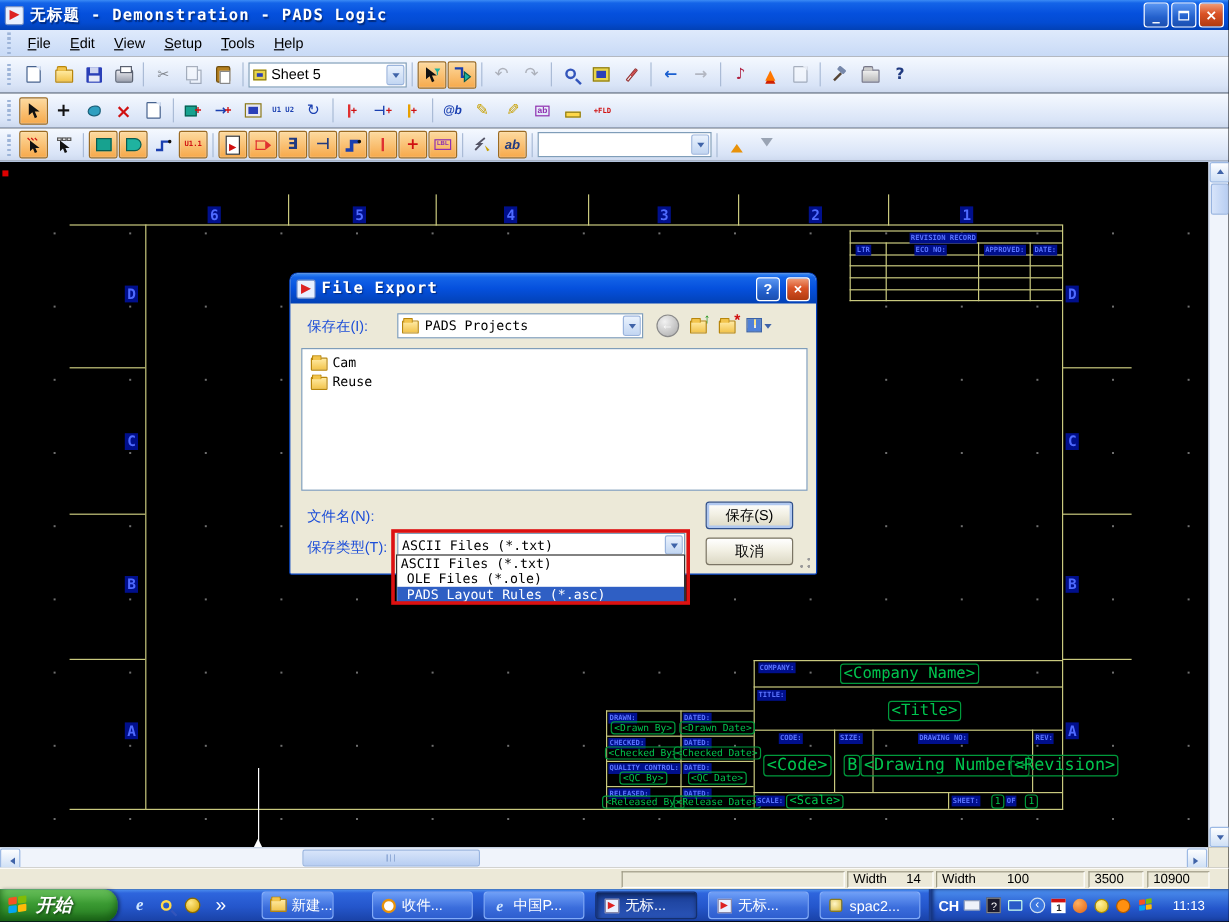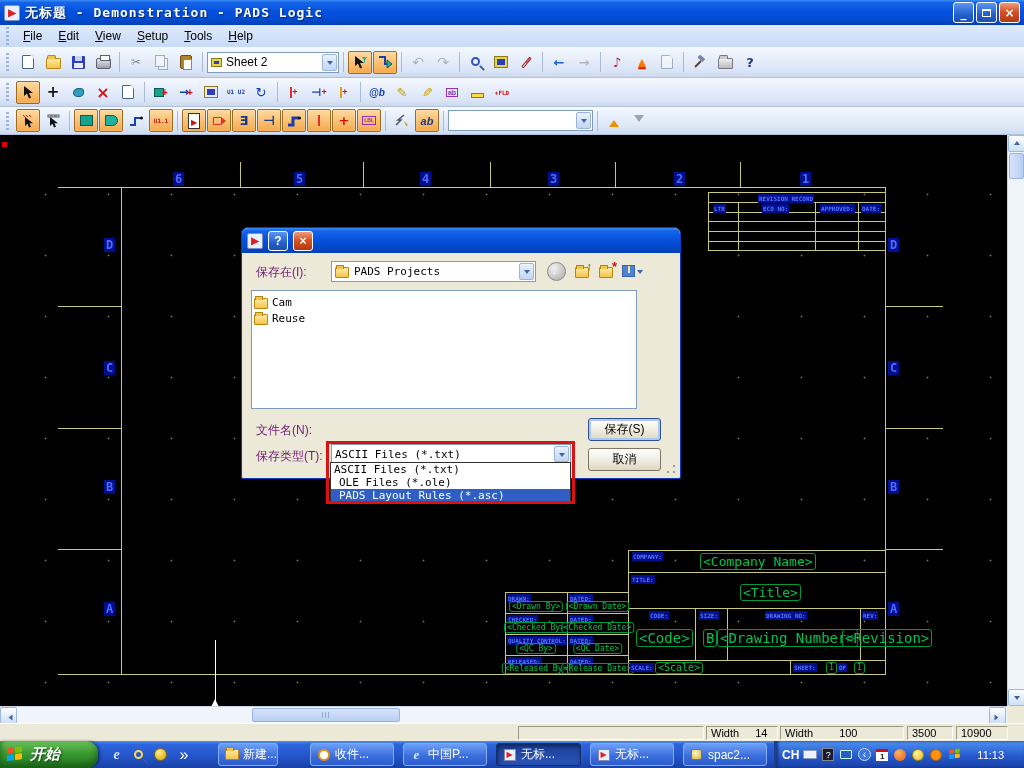--- a/index.html
+++ b/index.html
@@ -102,27 +102,27 @@
   
   .dialog{position:absolute;left:241px;top:227px;width:440px;height:252px;background:#ece9d8;
     border:1px solid #0340c0;border-radius:7px 7px 2px 2px;box-shadow:3px 4px 8px rgba(0,0,0,.55);z-index:5;font-size:12px}
   .dlg-title{height:25px;border-radius:6px 6px 0 0;display:flex;align-items:center;gap:5px;padding:0 5px;color:#fff;
     background:linear-gradient(180deg,#3b8bf5 0%,#1464e8 12%,#0550dd 50%,#0241b5 100%)}
   .dlg-title .ttl{font-family:"DejaVu Sans Mono",monospace;font-weight:bold;font-size:13px;letter-spacing:1px;flex:1;
     text-shadow:1px 1px 1px #012a7c}
   .dlg-btn{width:20px;height:20px;border:1px solid #fff;border-radius:3px;color:#fff;font-weight:bold;font-size:12px;
     display:flex;align-items:center;justify-content:center;background:linear-gradient(#5a96f2,#2360cc 60%,#1b4fb0)}
   .dlg-btn.close{background:linear-gradient(#f09d78,#da5226 45%,#b03a10)}
-  .dlg-label{position:absolute;color:#701a75}
+  .dlg-label{position:absolute;color:#1d4ed8}
   .field{position:absolute;height:21px;background:#fff;border:1px solid #7f9db9;font-family:"DejaVu Sans Mono",monospace;
     font-size:11px;padding:2px 3px;color:#000}
   .xp-btn{position:absolute;width:73px;height:23px;background:linear-gradient(#ffffff,#f2f0e4 45%,#dcd8c4);
     border:1px solid #7b7565;border-radius:3px;font-size:12px;color:#000;display:flex;align-items:center;justify-content:center}
   .xp-btn.def{box-shadow:inset 0 0 0 2px #b0c8f0;border-color:#30508c}
-  .listbox{position:absolute;left:9px;top:62px;width:386px;height:119px;background:#fff;border:1px solid #7f9db9;padding:3px 2px}
+  .listbox{position:absolute;left:9px;top:62px;width:422px;height:119px;background:#fff;border:1px solid #7f9db9;padding:3px 7px}
   .fitem{display:flex;align-items:center;gap:4px;height:16px;font-family:"DejaVu Sans Mono",monospace;font-size:11px;color:#000}
   .mini-folder{width:14px;height:11px;background:linear-gradient(#ffeaa2,#f2c44c);border:1px solid #b8860b;border-radius:1px;position:relative;flex:none;margin-top:2px}
   .mini-folder::before{content:"";position:absolute;top:-3px;left:0;width:6px;height:3px;background:#f2c44c;border:1px solid #b8860b;border-bottom:none;border-radius:1px 1px 0 0}
   .navbtn{position:absolute;width:22px;height:22px;display:flex;align-items:center;justify-content:center}
   .backcircle{width:19px;height:19px;border-radius:50%;background:radial-gradient(circle at 35% 30%,#f2f2f2,#a8a8a8);
     border:1px solid #8a8a8a;color:#fff;font-size:10px;display:flex;align-items:center;justify-content:center}
   .viewgrid{width:13px;height:12px;background:
     linear-gradient(90deg,#4f81d8 5px,transparent 5px 7px,#4f81d8 7px 12px),
     linear-gradient(#f8e28a 0 5px,transparent 5px 7px,#4f81d8 7px);border:1px solid #3a62a8}
   .ddlist{position:absolute;left:330px;top:462px;width:241px;height:41px;background:#fff;border:1px solid #303030;
@@ -211,21 +211,21 @@
       </span>
     <span class="btn dis">
         <span class="i-copy"></span>
       </span>
     <span class="btn">
         <span class="i-paste"></span>
       </span>
     <span class="sep"></span>
     <span class="combo" style="width:132px">
       <span class="i-board" style="width:11px;height:9px;margin-right:4px"></span>
-      <span style="font-family:'Liberation Sans',sans-serif;font-size:12px">Sheet 2</span>
+      <span style="font-family:'Liberation Sans',sans-serif;font-size:12px">Sheet 5</span>
       <span class="carr">
           <span class="tri-d"></span>
         </span>
     </span>
     <span class="sep"></span>
     <span class="btn on">
       <svg width="14" height="15" viewBox="0 0 14 15">
           <path d="M2 1 L2 11 L5 8.5 L7 13.5 L9 12.5 L7 8 L11 8 Z" fill="#111"></path>
           <path d="M9 2 h5 l-2 3 v3 l-1 -1 v-2 z" fill="#1fb3a0"></path>
         </svg>
@@ -588,20 +588,21 @@
       </span>
     <span class="sbtn" style="left:989px;top:0">
         <span class="tri-d" style="transform:rotate(-90deg)"></span>
       </span>
   </div>
   <div class="corner"></div>
 
   <div class="dialog">
     <div class="dlg-title">
       <span class="app-icon" style="margin:0">▶</span>
+      <span class="ttl">File Export</span>
       <span class="dlg-btn">
           <span>?</span>
         </span>
       <span class="dlg-btn close">
           <span>×</span>
         </span>
     </div>
 
     <span class="dlg-label" style="left:14px;top:36px">保存在(I):</span>
     <span class="combo" style="position:absolute;left:89px;top:33px;width:205px">

